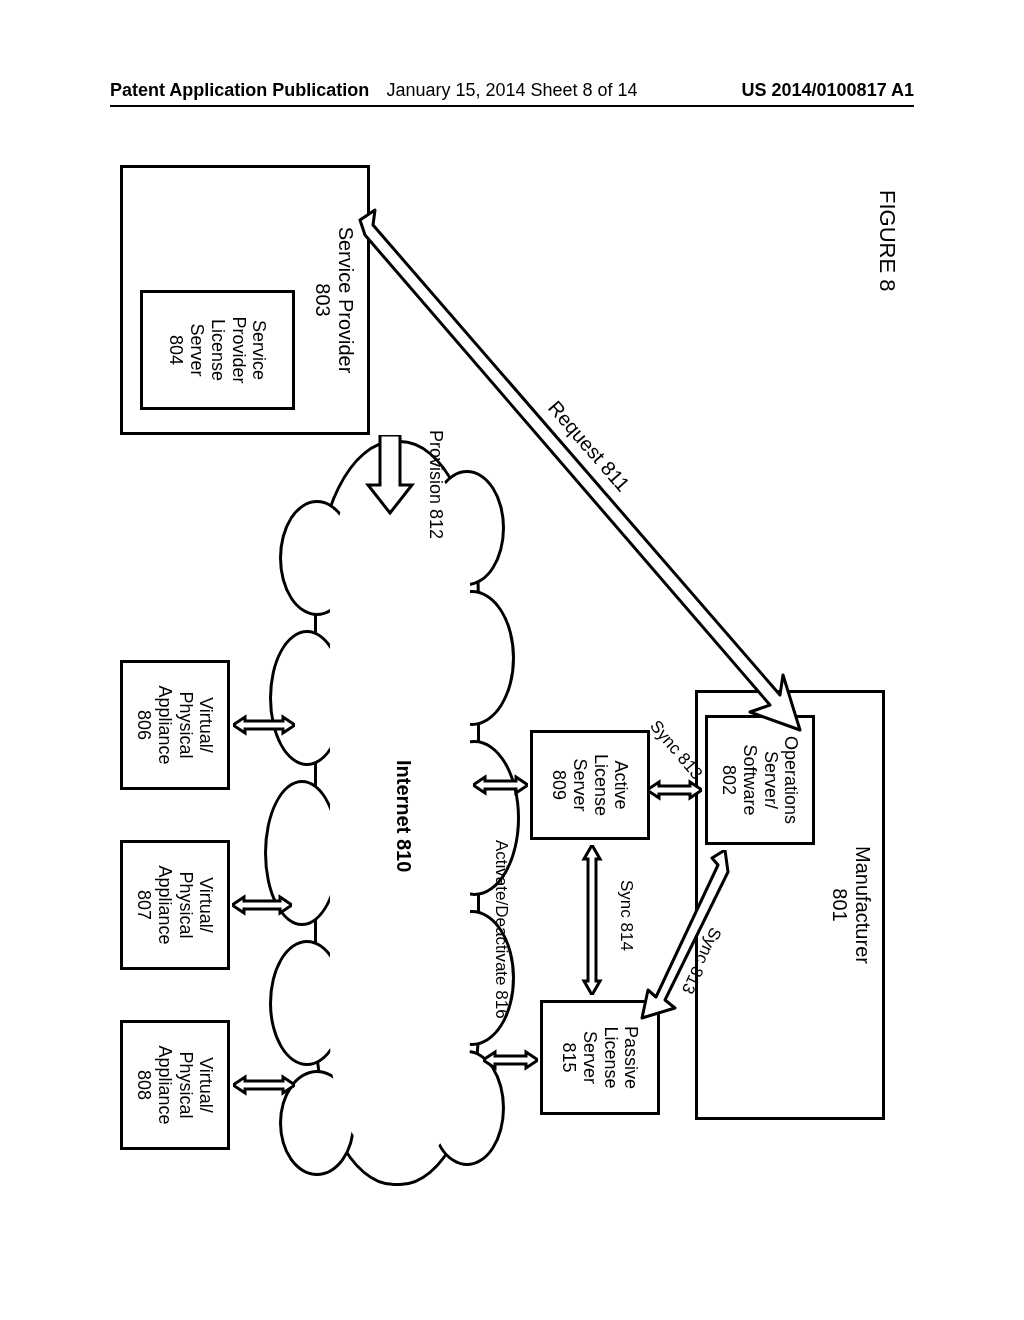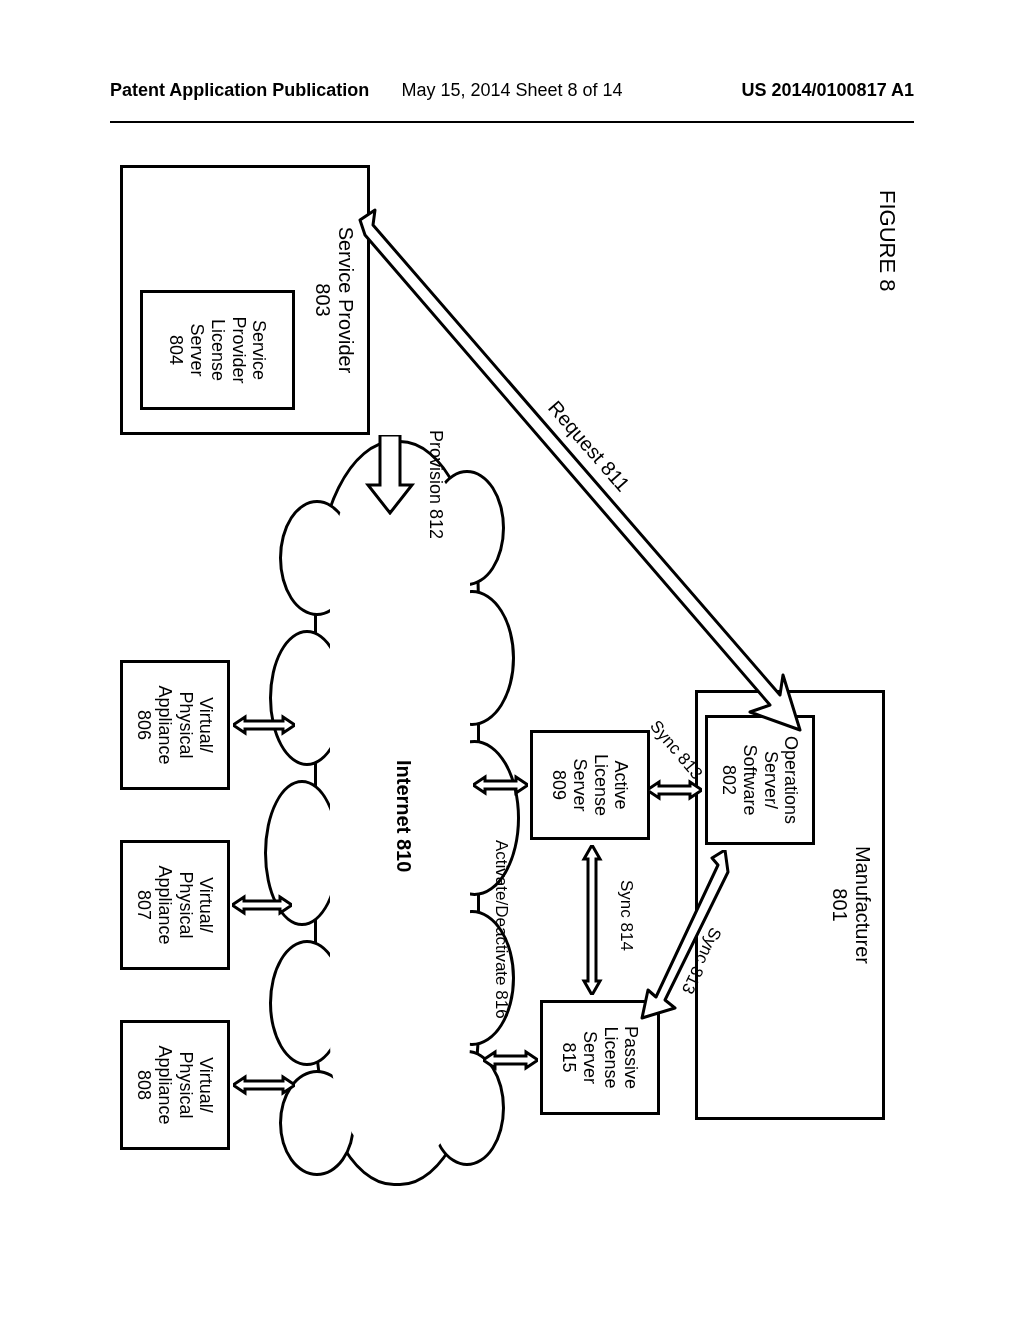--- a/index.html
+++ b/index.html
@@ -14,21 +14,21 @@
   .page {
     position: absolute;
     inset: 0;
   }
   .header {
     position: absolute;
     top: 80px;
     left: 110px;
     right: 110px;
     border-bottom: 2px solid #000;
-    padding-bottom: 20px;
+    padding-bottom: 4px;
     font-size: 18px;
   }
   .header .left { float: left; font-weight: bold; }
   .header .center { position: absolute; left: 50%; transform: translateX(-50%); font-weight: normal; }
   .header .right { float: right; font-weight: bold; }
 
   .figure-area {
     position: absolute;
     top: 160px;
     left: 110px;
@@ -111,21 +111,21 @@
   }
   .bigarrow svg { display: block; }
 
 </style>
 </head>
 <body>
 
 <div class="page">
   <div class="header">
     <span class="left">Patent Application Publication</span>
-    <span class="center">May 15, 2014  Sheet 8 of 14</span>
+    <span class="center">January 15, 2014  Sheet 8 of 14</span>
     <span class="right">US 2014/0100817 A1</span>
   </div>
 
   <div class="figure-area">
     <div class="canvas-wrap">
       <div class="canvas">
 
         <div class="figlabel" style="left:30px; top:10px;">FIGURE 8</div>
 
         <div class="box" style="left:530px; top:25px; width:430px; height:190px; align-items:flex-start; justify-content:flex-start;">

